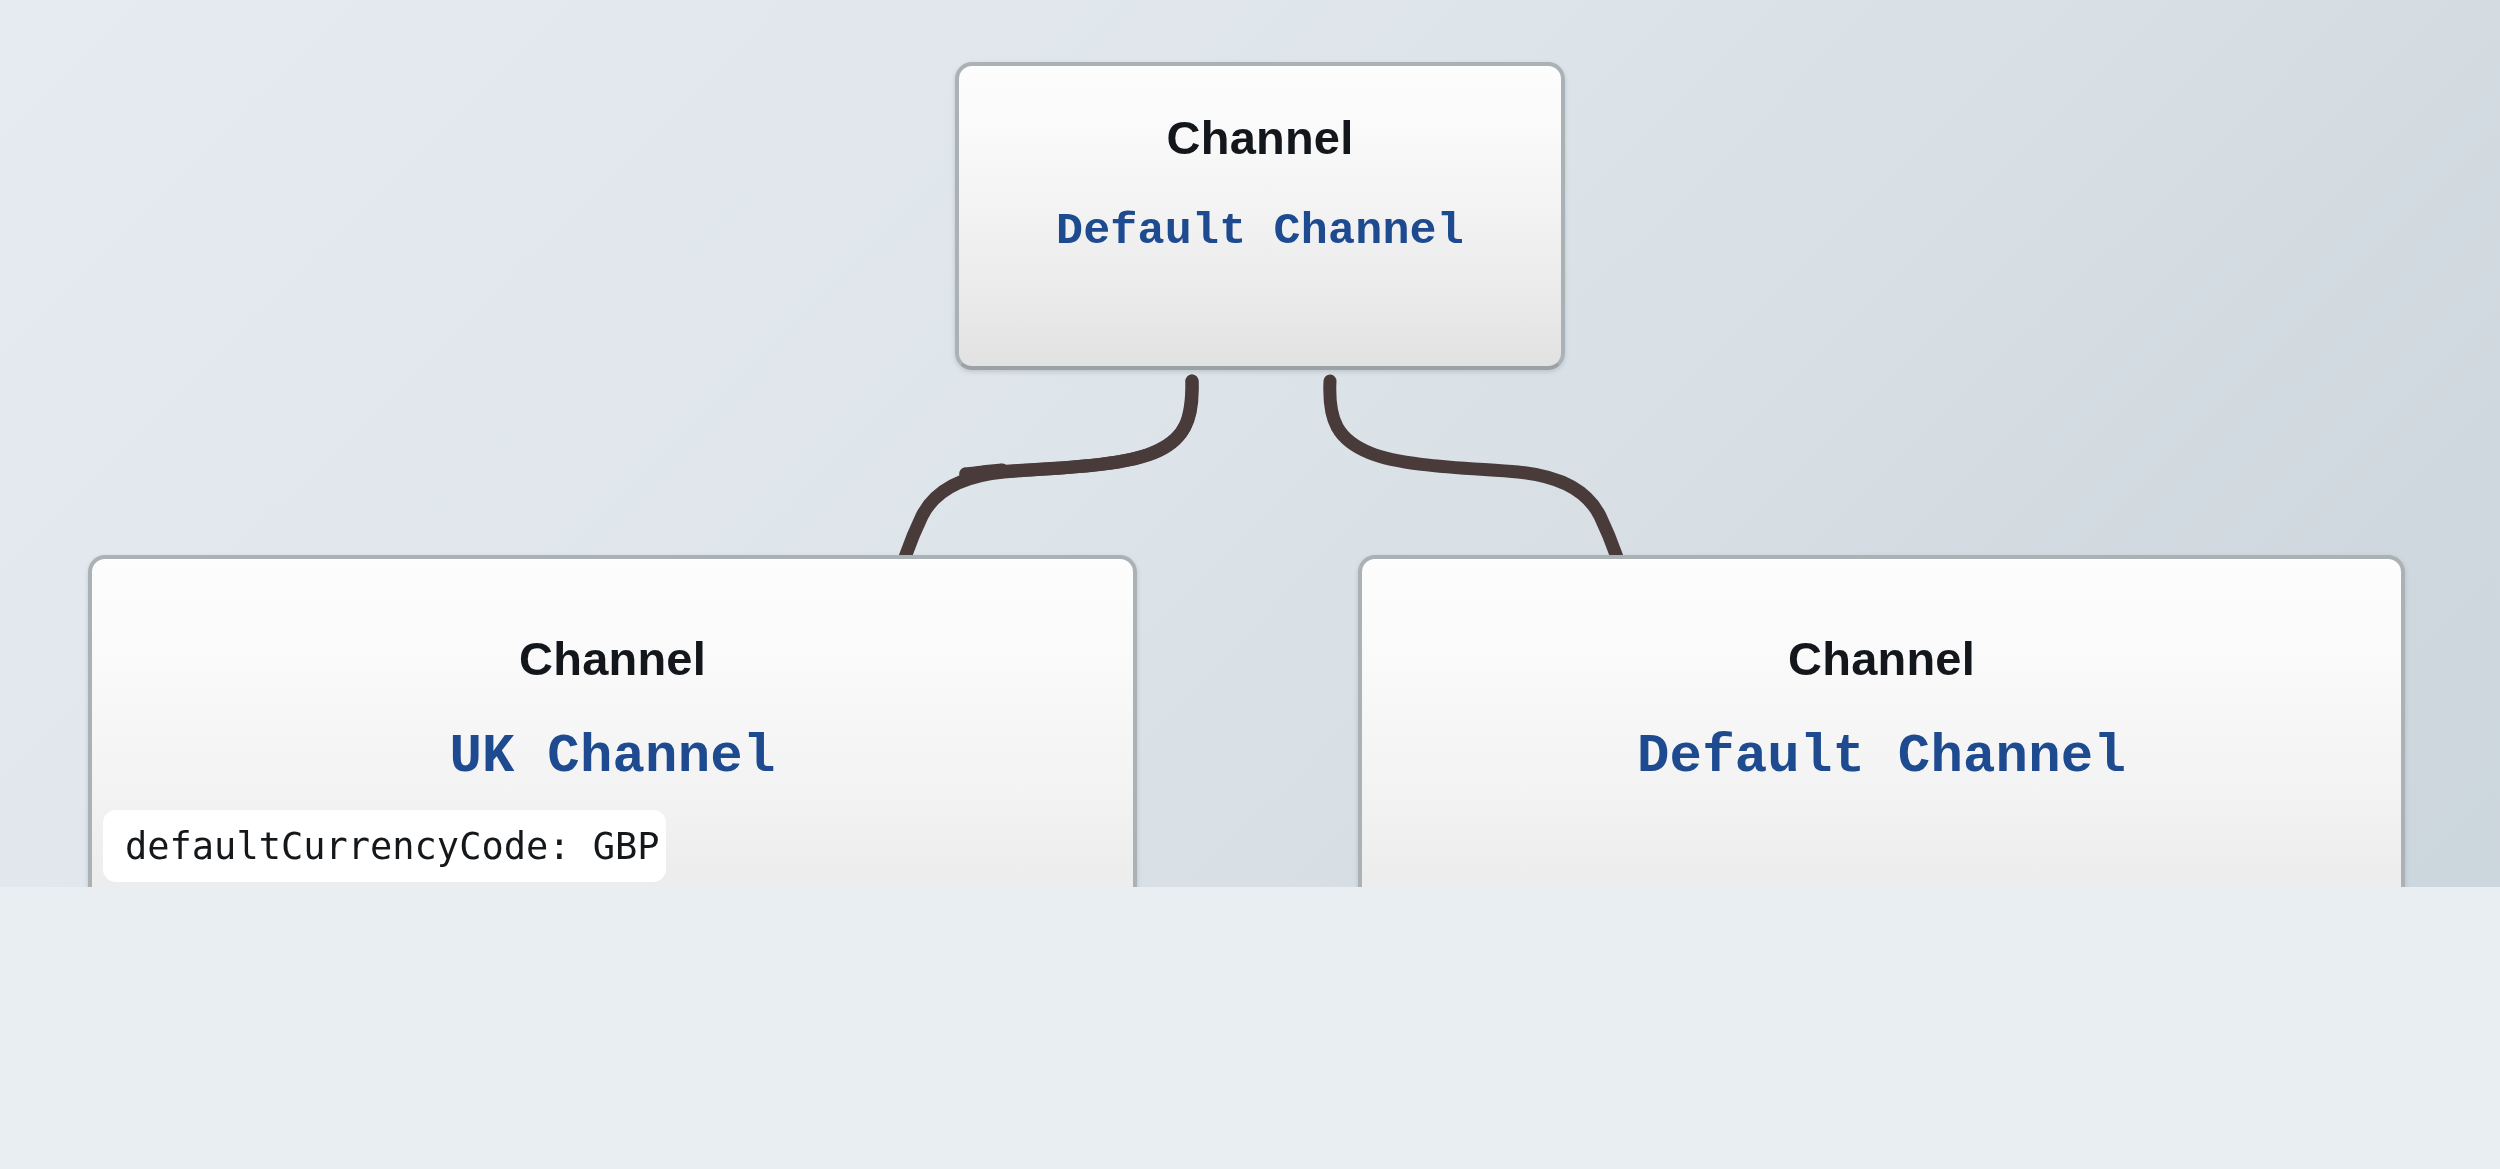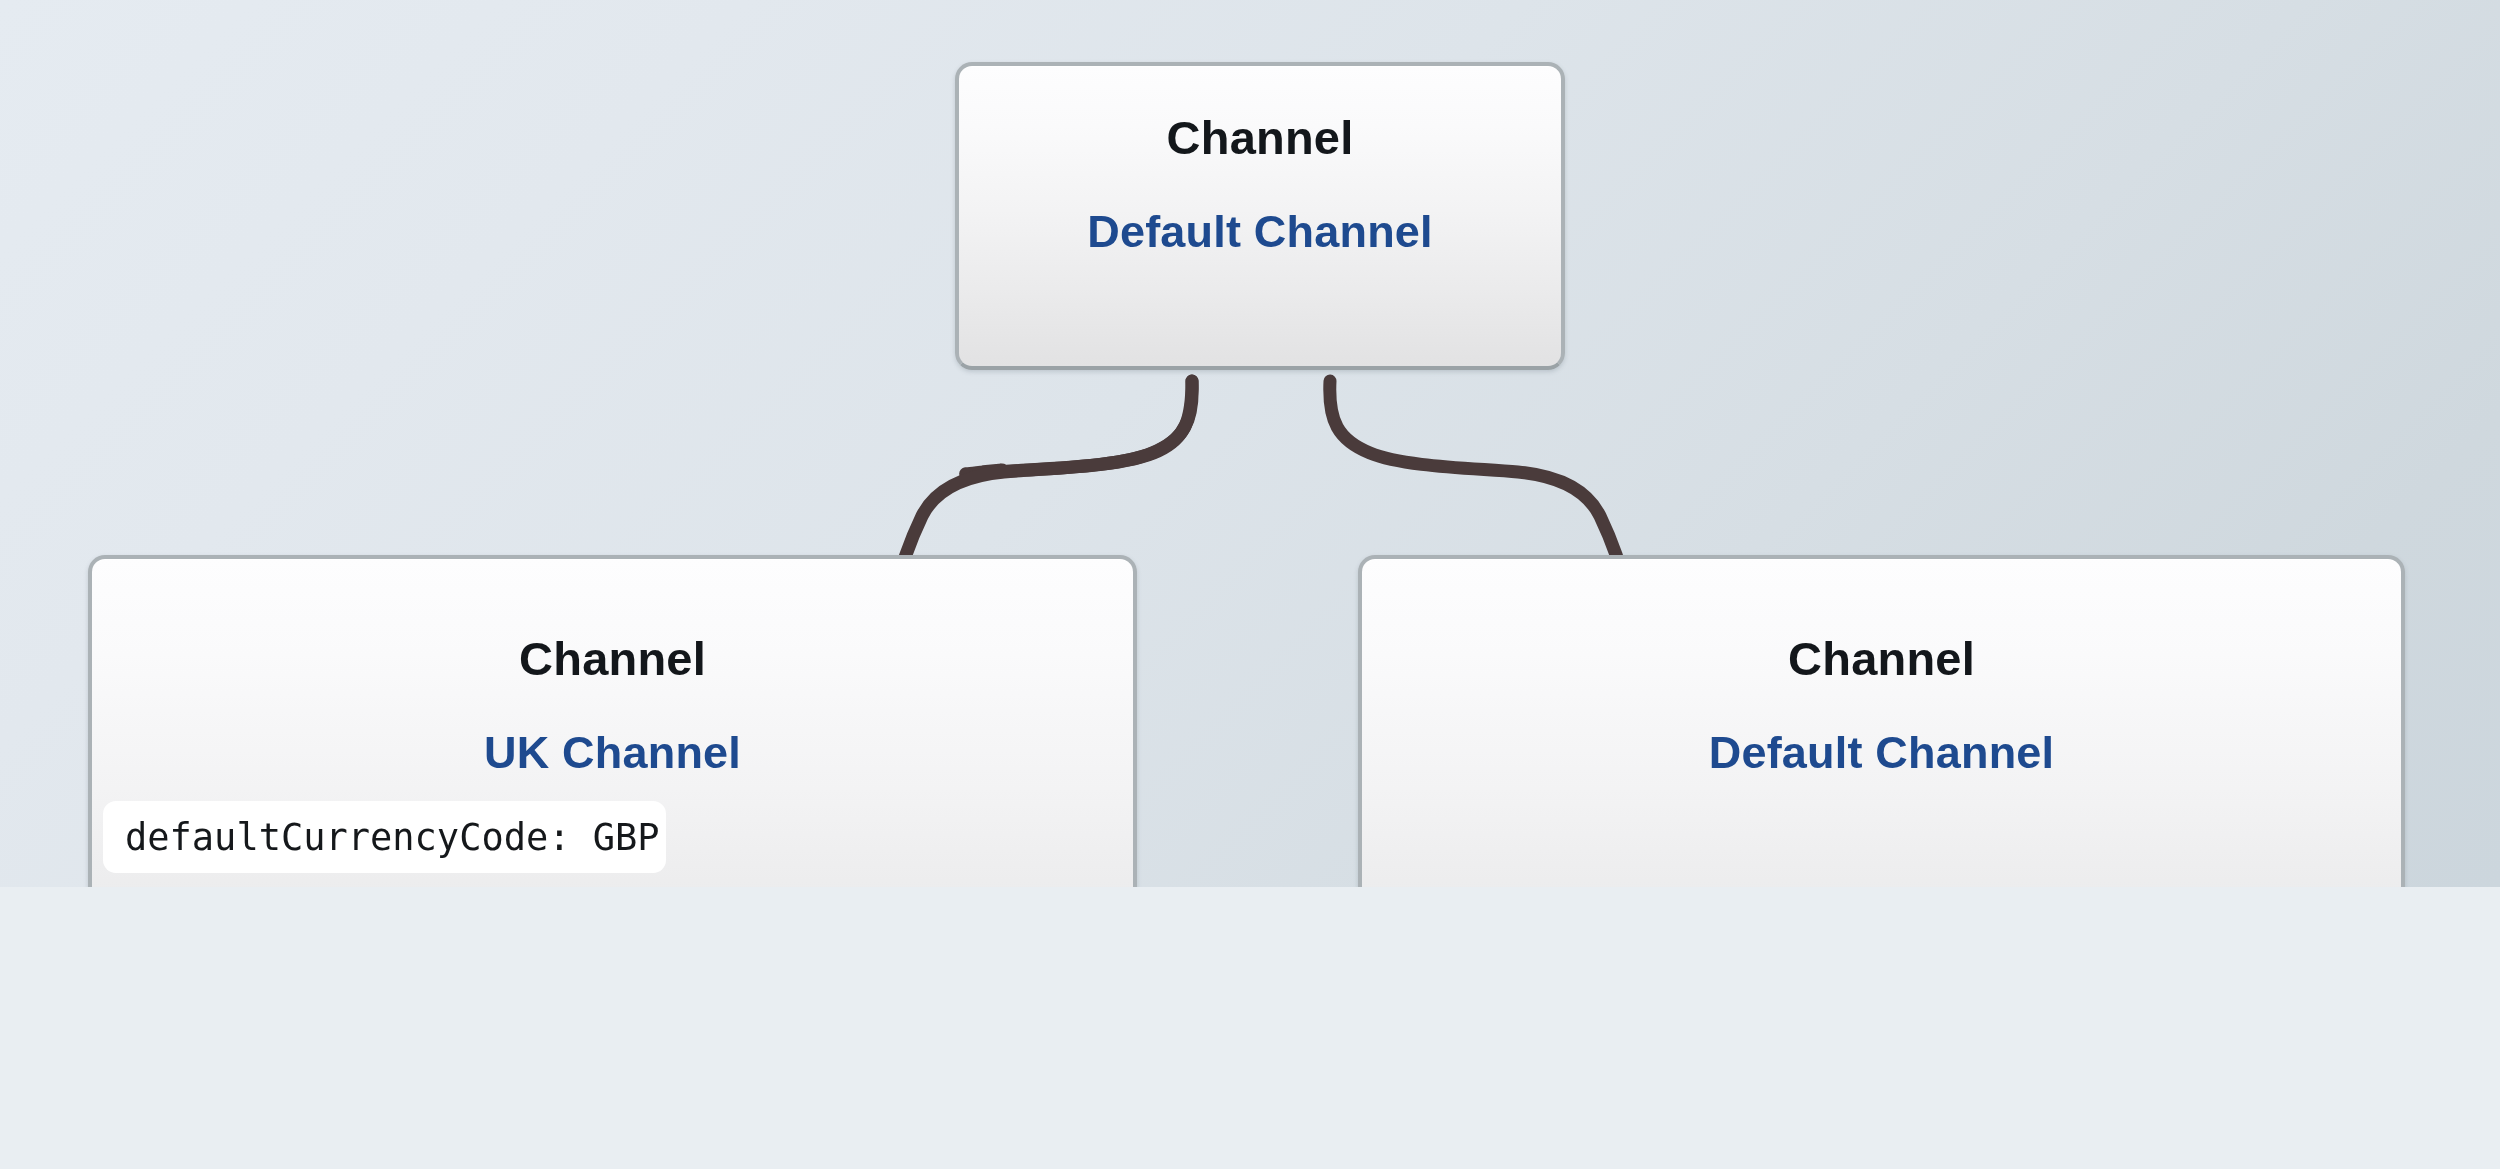--- a/index.html
+++ b/index.html
@@ -49,20 +49,21 @@
     letter-spacing: 0.2px;
     text-align: center;
     white-space: nowrap;
   }
 
   .node-name {
     font-weight: bold;
     color: #1e4a8f;
     letter-spacing: 0.2px;
     white-space: nowrap;
+    font-family: Liberation Mono, monospace;
   }
 
   
   #node-root {
     left: 955px;
     top: 62px;
     width: 610px;
     height: 308px;
   }
   #node-root .node-type {
@@ -83,21 +84,21 @@
   }
   #node-uk  { left: 88px;   width: 1049px; }
   #node-de  { left: 1358px; width: 1047px; }
 
   .node-child .node-type {
     font-size: 47px;
     margin-top: 76px;
     line-height: 1;
   }
   .node-child .node-name {
-    font-size: 45px;
+    font-size: 54px;
     margin-top: 48px;
     line-height: 1;
   }
 
   
   .prop-pill {
     margin-top: 26px;
     background: #ffffff;
     border-radius: 13px;
     height: 72px;

